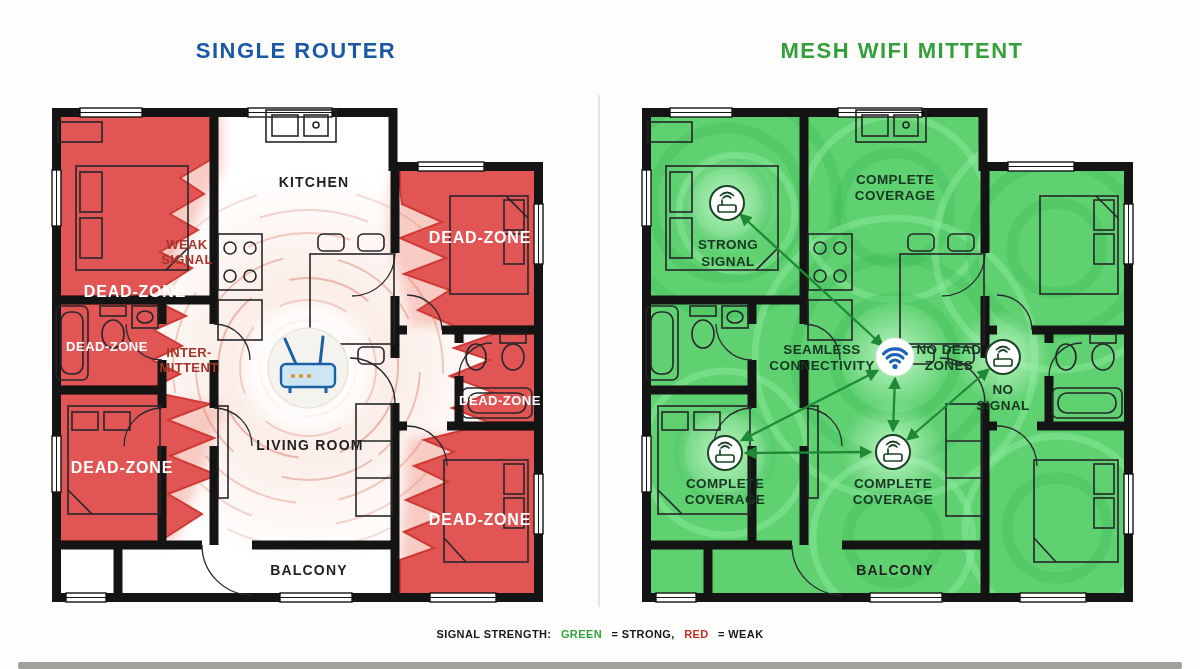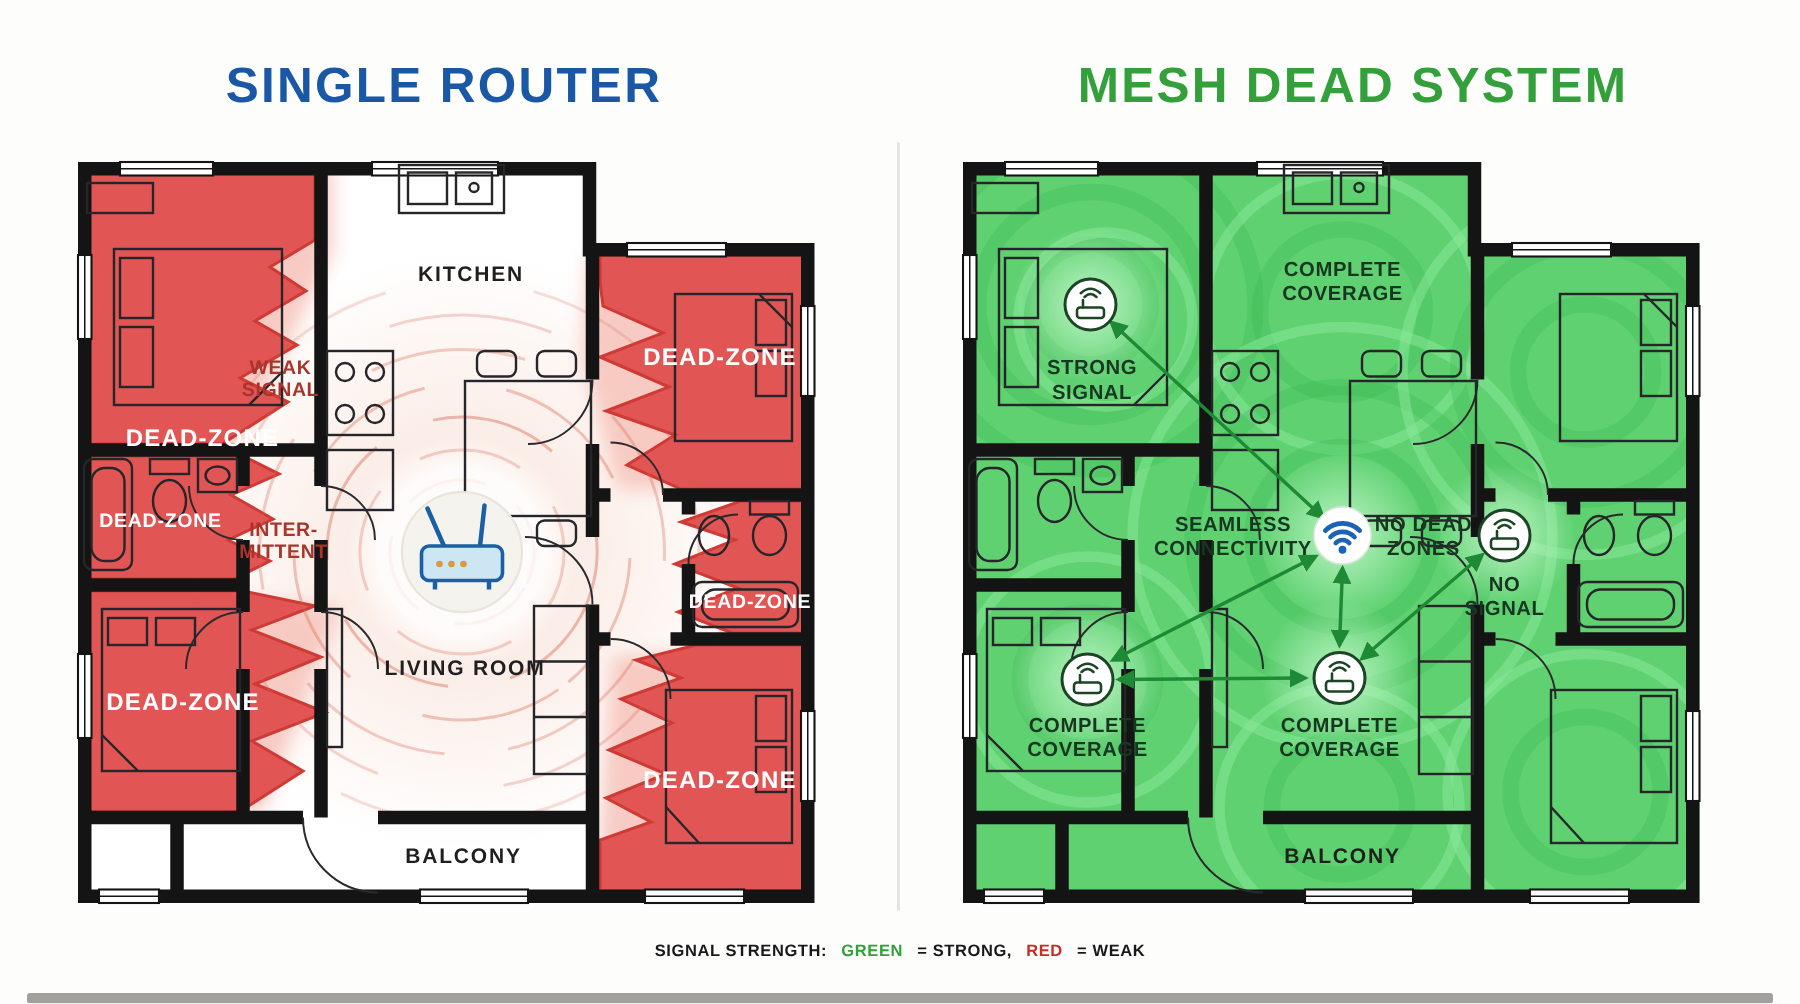--- a/index.html
+++ b/index.html
@@ -5,21 +5,21 @@
   :root{
     --single-title:#1a57a5; --mesh-title:#33a03c;
     --dead-zone-red:#e25555; --dead-zone-edge:#cf3a35; --warn-text-red:#a8352c;
     --mesh-green:#5fd171; --mesh-swirl-green:#3fbd57; --mesh-label-dark:#173722;
     --arrow-green:#1f8a35; --router-blue:#1b5fa6; --wifi-hub-blue:#1c63b8;
     --legend-green:#33a03c; --legend-red:#c22f27; --wall-black:#141414;
   }
   html,body{margin:0;padding:0;background:#ffffff;}
   .stage{position:relative;width:1200px;height:669px;background:#fdfdfc;overflow:hidden;
          font-family:"Liberation Sans","DejaVu Sans",sans-serif;}
-  .title{position:absolute;top:38px;transform:translateX(-50%);font-size:33px;font-weight:800;
+  .title{position:absolute;top:38px;transform:translateX(-50%);font-size:22px;font-weight:800;
          letter-spacing:1.5px;white-space:nowrap;}
   .title.single{left:296px;color:var(--single-title);}
   .title.mesh{left:902px;color:var(--mesh-title);}
   .divider{position:absolute;left:598px;top:95px;width:2px;height:512px;background:#e4e4e0;}
   .legend{position:absolute;left:0;right:0;top:628px;text-align:center;font-size:11px;
           font-weight:700;color:#17181a;letter-spacing:.4px;}
   .legend span{margin:0 3px;}
   .lg-green{color:var(--legend-green);}
   .lg-red{color:var(--legend-red);}
   .bottom-bar{position:absolute;left:18px;right:18px;bottom:0;height:7px;background:#55544e;opacity:.55;border-radius:2px;}
@@ -45,21 +45,21 @@
   .node-c{fill:#ffffff;stroke:#1c4526;stroke-width:2;}
   .node-g{fill:none;stroke:#1c4526;stroke-width:1.7;stroke-linecap:round;}
   .hub-arc{fill:none;stroke:var(--wifi-hub-blue);stroke-width:3.1;stroke-linecap:round;}
 </style>
 </head>
 <body>
 
 <div class="stage">
 
   <div class="title single">SINGLE ROUTER</div>
-  <div class="title mesh">MESH DEAD SYSTEM</div>
+  <div class="title mesh">MESH WIFI MITTENT</div>
   <div class="divider"></div>
 
   <svg width="1200" height="669" viewBox="0 0 1200 669">
     <defs>
       <clipPath id="planClip">
           <path d="M0,0 L343,0 L343,54 L491,54 L491,494 L0,494 Z"></path>
         </clipPath>
       <radialGradient id="warmGlow">
           <stop offset="0%" stop-color="#f8e0d5" stop-opacity=".95"></stop>
           <stop offset="100%" stop-color="#f8e0d5" stop-opacity="0"></stop>

